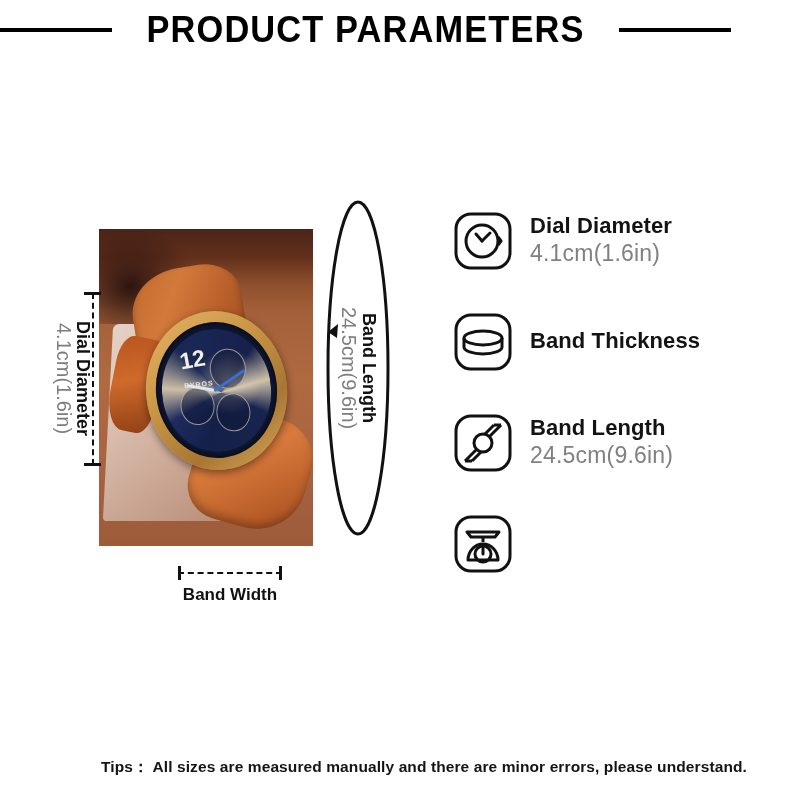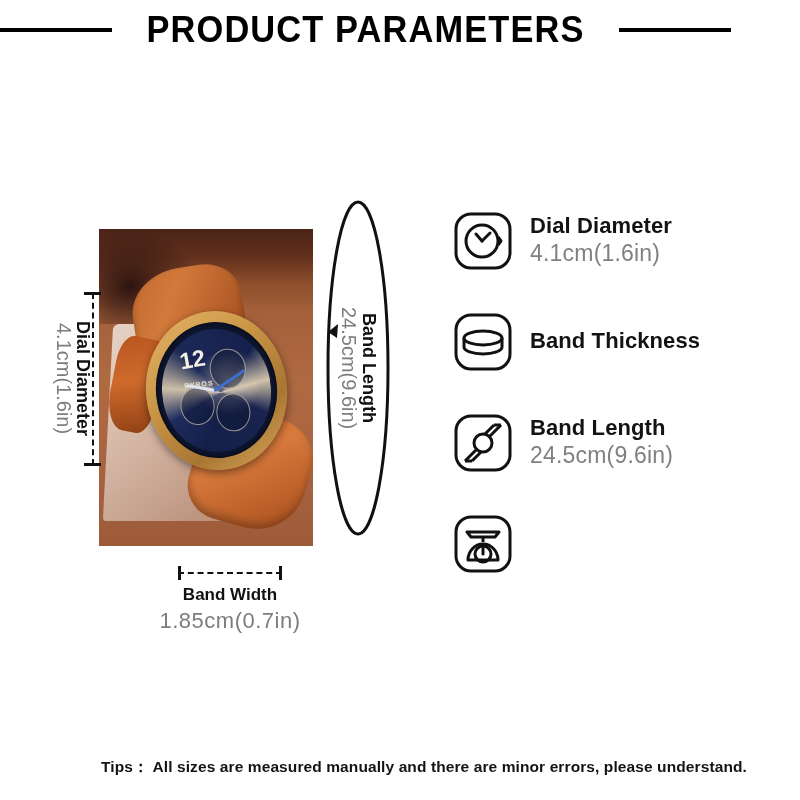--- a/index.html
+++ b/index.html
@@ -409,21 +409,20 @@
   </div>
 </div>
 
 <div class="dim-band-width">
   <div class="hline-wrap">
     <div class="hline"></div>
     <div class="hcap l"></div>
     <div class="hcap r"></div>
   </div>
   <div class="bw-name">Band Width</div>
-  <div class="bw-value">1.85cm(0.7in)</div>
 </div>
 
 <div class="spec-list">
 
   <div class="spec-row">
     <div class="spec-icon">
       <svg width="62" height="62" viewBox="0 0 62 62">
         <rect x="4" y="4" width="54" height="54" rx="15" ry="15" fill="none" stroke="#111111" stroke-width="3"></rect>
         <circle cx="30" cy="31" r="16" fill="none" stroke="#111111" stroke-width="3"></circle>
         <path d="M46 27 L49 31 L46 35" fill="none" stroke="#111111" stroke-width="3" stroke-linejoin="round"></path>

